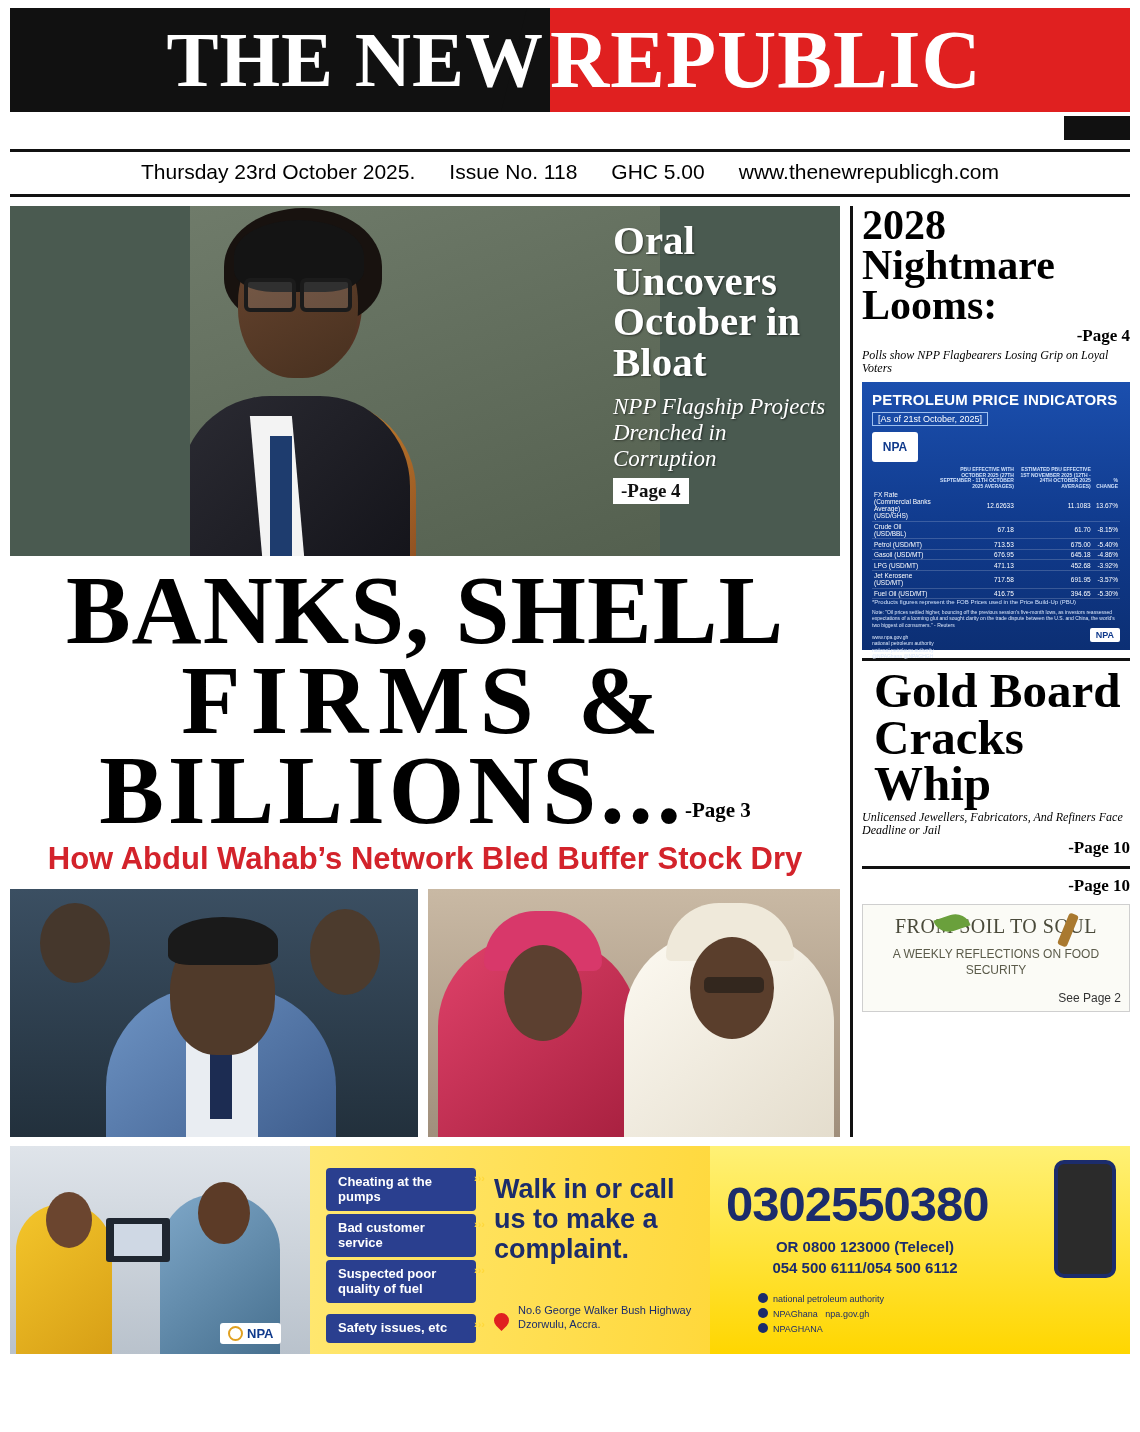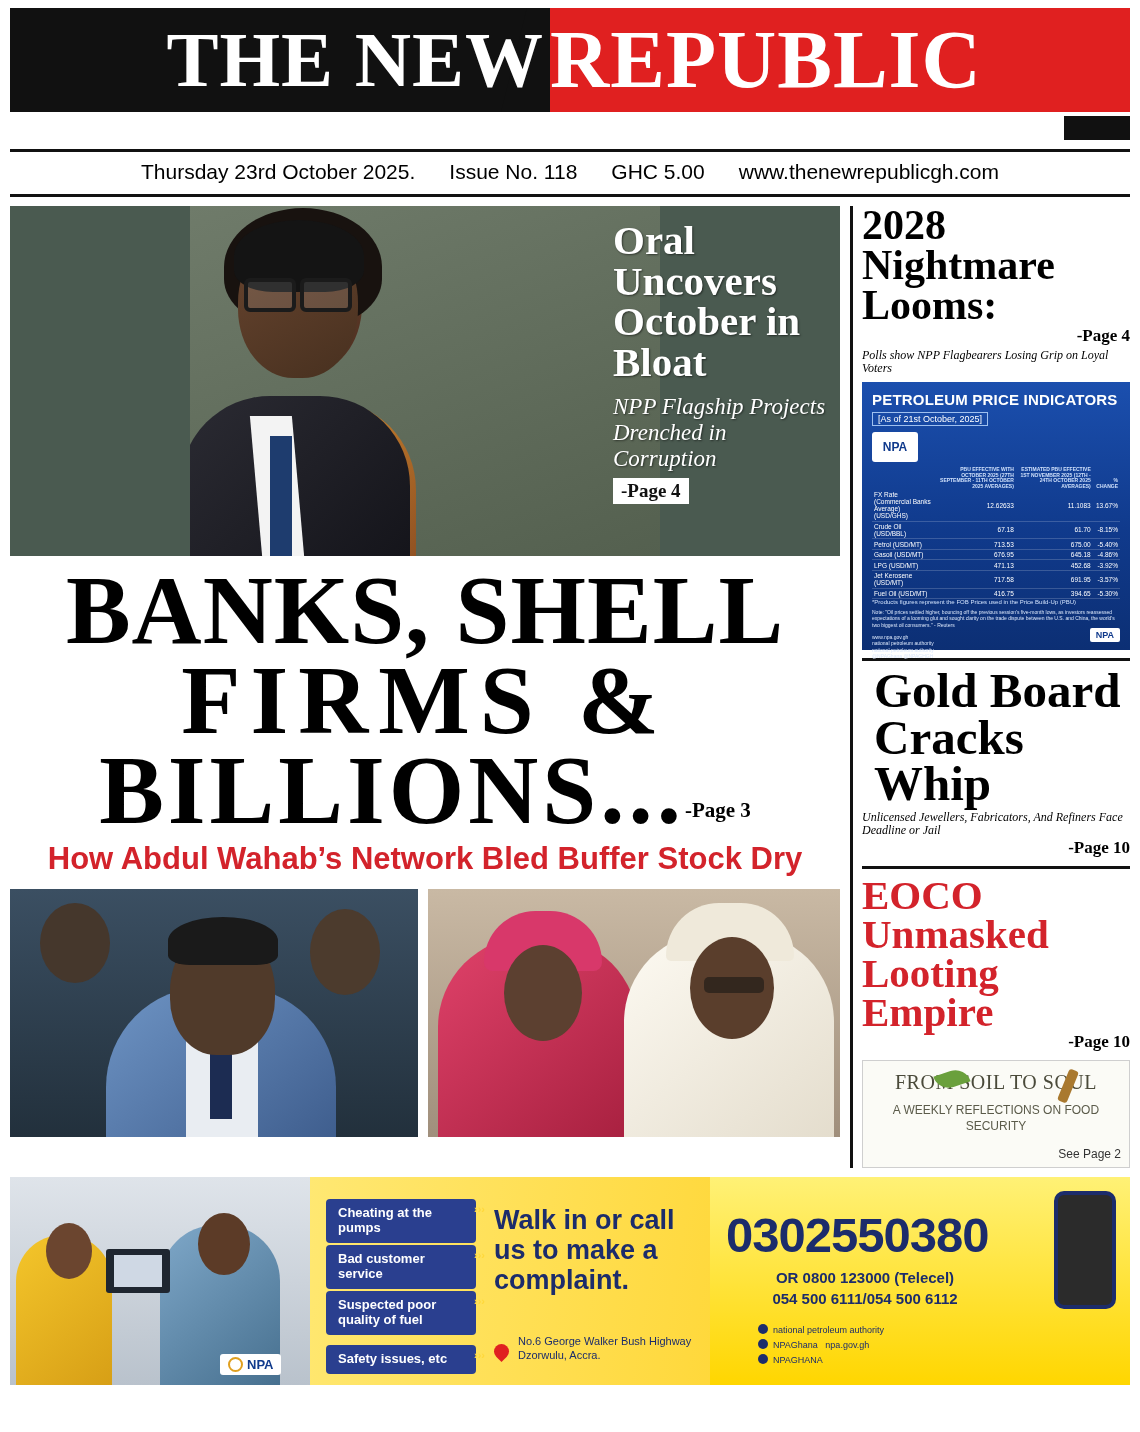--- a/index.html
+++ b/index.html
@@ -345,21 +345,20 @@
 
       <div>
         <div class="side-h small">Gold Board Cracks Whip</div>
         <div class="side-sub">Unlicensed Jewellers, Fabricators, And Refiners Face Deadline or Jail</div>
         <div class="side-right"><span class="side-pg">-Page 10</span></div>
       </div>
 
       <div class="side-rule"></div>
 
       <div>
-        <div class="side-h red">EOCO Unmasked Looting Empire</div>
         <div class="side-right"><span class="side-pg">-Page 10</span></div>
       </div>
 
       <div class="soil-ad">
         <div class="leaf"></div>
         <div class="quill"></div>
         <div class="soil-t">FROM SOIL TO SOUL</div>
         <div class="soil-s">A WEEKLY REFLECTIONS ON FOOD SECURITY</div>
         <div class="soil-p">See Page 2</div>
       </div>

